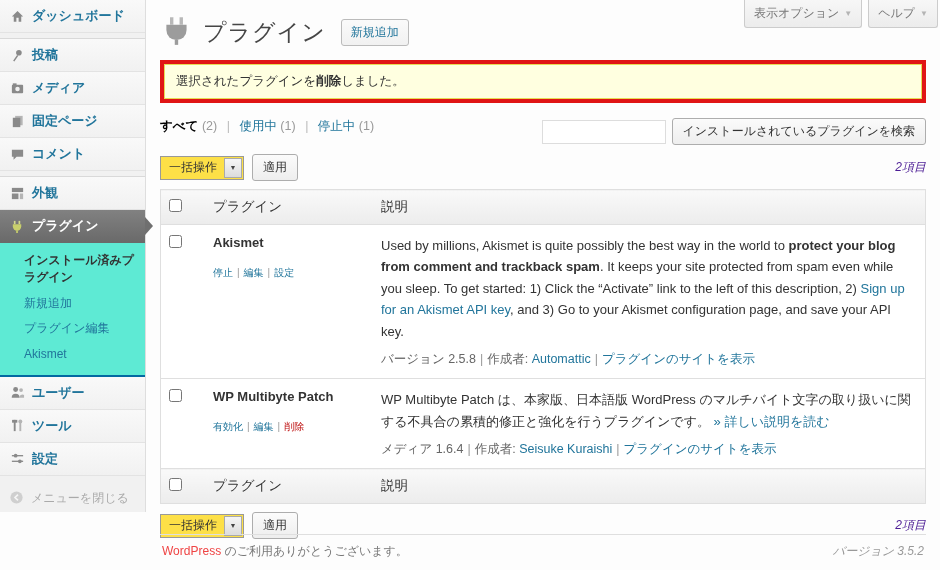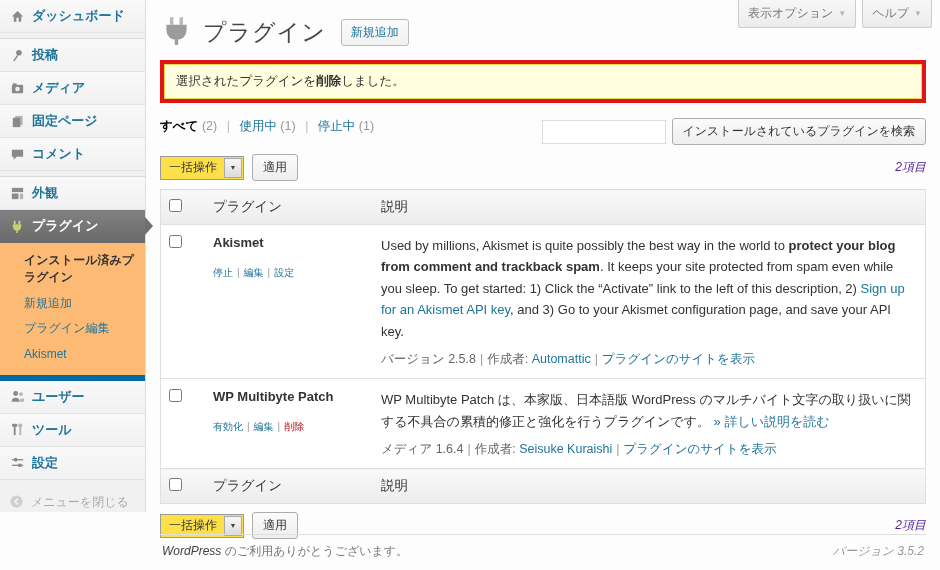--- a/index.html
+++ b/index.html
@@ -7,29 +7,29 @@
   .app{width:940px;height:570px;position:relative;overflow:hidden;display:flex;background:#fdfdfd;}
 
   
   .sidebar{width:145px;min-width:145px;background:#f1f1f1;border-right:1px solid #dedede;height:512px;position:relative;z-index:5;font-size:13px;}
   .menu-item{position:relative;display:flex;align-items:center;gap:7px;padding:7px 6px 7px 9px;color:#21759B;font-weight:bold;border-bottom:1px solid #e3e3e3;background:linear-gradient(#f9f9f9,#f1f1f1);cursor:pointer;}
   .menu-item .mi{width:16px;height:16px;display:inline-flex;align-items:center;justify-content:center;flex:none;}
   .menu-item svg{width:15px;height:15px;}
   .menu-sep{height:5px;border-bottom:1px solid #d9d9d9;background:#f1f1f1;}
   .menu-item.active{background:linear-gradient(#818181,#6a6a6a);color:#fff;border-bottom:1px solid #6a6a6a;}
   .menu-item.active::after{content:"";position:absolute;right:-8px;top:50%;margin-top:-9px;border:9px solid transparent;border-right:0;border-left:8px solid #6f6f6f;}
-  .submenu{background:#fdba74;border-bottom:6px solid #0369a1;padding:5px 0 8px;}
+  .submenu{background:#5eead4;border-bottom:2px solid #0369a1;padding:5px 0 8px;}
   .submenu-item{padding:4px 6px 4px 24px;color:#21759B;font-size:12px;line-height:1.45;cursor:pointer;}
   .submenu-item.current{font-weight:bold;color:#333;}
   .collapse-menu{display:flex;align-items:center;gap:7px;color:#aaa;font-size:12px;padding:8px 9px;margin-top:6px;cursor:pointer;}
   .collapse-menu svg{width:15px;height:15px;}
 
   
   .content{flex:1;position:relative;padding:0 14px;background:#fdfdfd;}
-  .screen-meta{position:absolute;top:0;right:8px;display:flex;gap:6px;z-index:3;}
+  .screen-meta{position:absolute;top:0;right:2px;display:flex;gap:6px;z-index:3;}
   .meta-btn{display:flex;align-items:center;gap:5px;border:1px solid #ccc;border-top:none;border-radius:0 0 3px 3px;background:linear-gradient(#f7f7f7,#ececec);color:#777;font-size:12px;padding:5px 9px;cursor:pointer;}
   .meta-btn .arrow{color:#b4b4b4;font-size:8px;}
 
   .page-header{display:flex;align-items:center;gap:9px;padding-top:13px;height:38px;}
   .page-header svg{width:34px;height:34px;}
   .page-title{font-size:23px;color:#464646;font-weight:500;letter-spacing:1px;}
   .add-new-btn{margin-left:6px;font-size:12px;color:#21759B;border:1px solid #bbb;border-radius:3px;background:linear-gradient(#fafafa,#f1f1f1);padding:4px 9px;cursor:pointer;}
 
   .notice{margin:9px 0 15px;border:4px solid #e01515;background:#FFFFE0;box-shadow:inset 0 0 0 1px #E6DB55;padding:9px 12px;font-size:12.5px;color:#333;}
   .notice b{font-weight:bold;}
@@ -63,21 +63,21 @@
   .row-actions a{color:#21759B;text-decoration:none;cursor:pointer;}
   .row-actions a.danger{color:#BC0B0B;}
   .asep{color:#999;margin:0 4px;}
   .p-desc{line-height:1.65;}
   .p-desc a{color:#21759B;text-decoration:none;}
   .p-meta{margin-top:9px;color:#666;font-size:12.5px;}
   .p-meta a{color:#21759B;text-decoration:none;}
   .msep{color:#999;margin:0 4px;}
 
   .footer{position:absolute;left:14px;right:14px;bottom:0;border-top:1px solid #dfdfdf;padding:8px 2px 10px;display:flex;justify-content:space-between;font-size:12px;color:#777;}
-  .footer a{color:#404040;text-decoration:none;font-style:italic;}
+  .footer a{color:#ef4444;text-decoration:none;}
   .footer-version{color:#999;font-style:italic;}
   input[type=checkbox]{margin:0;width:13px;height:13px;}
 </style>
 </head>
 <body>
 
 <div class="app">
 
   <div class="sidebar">
     <div class="menu-item">

